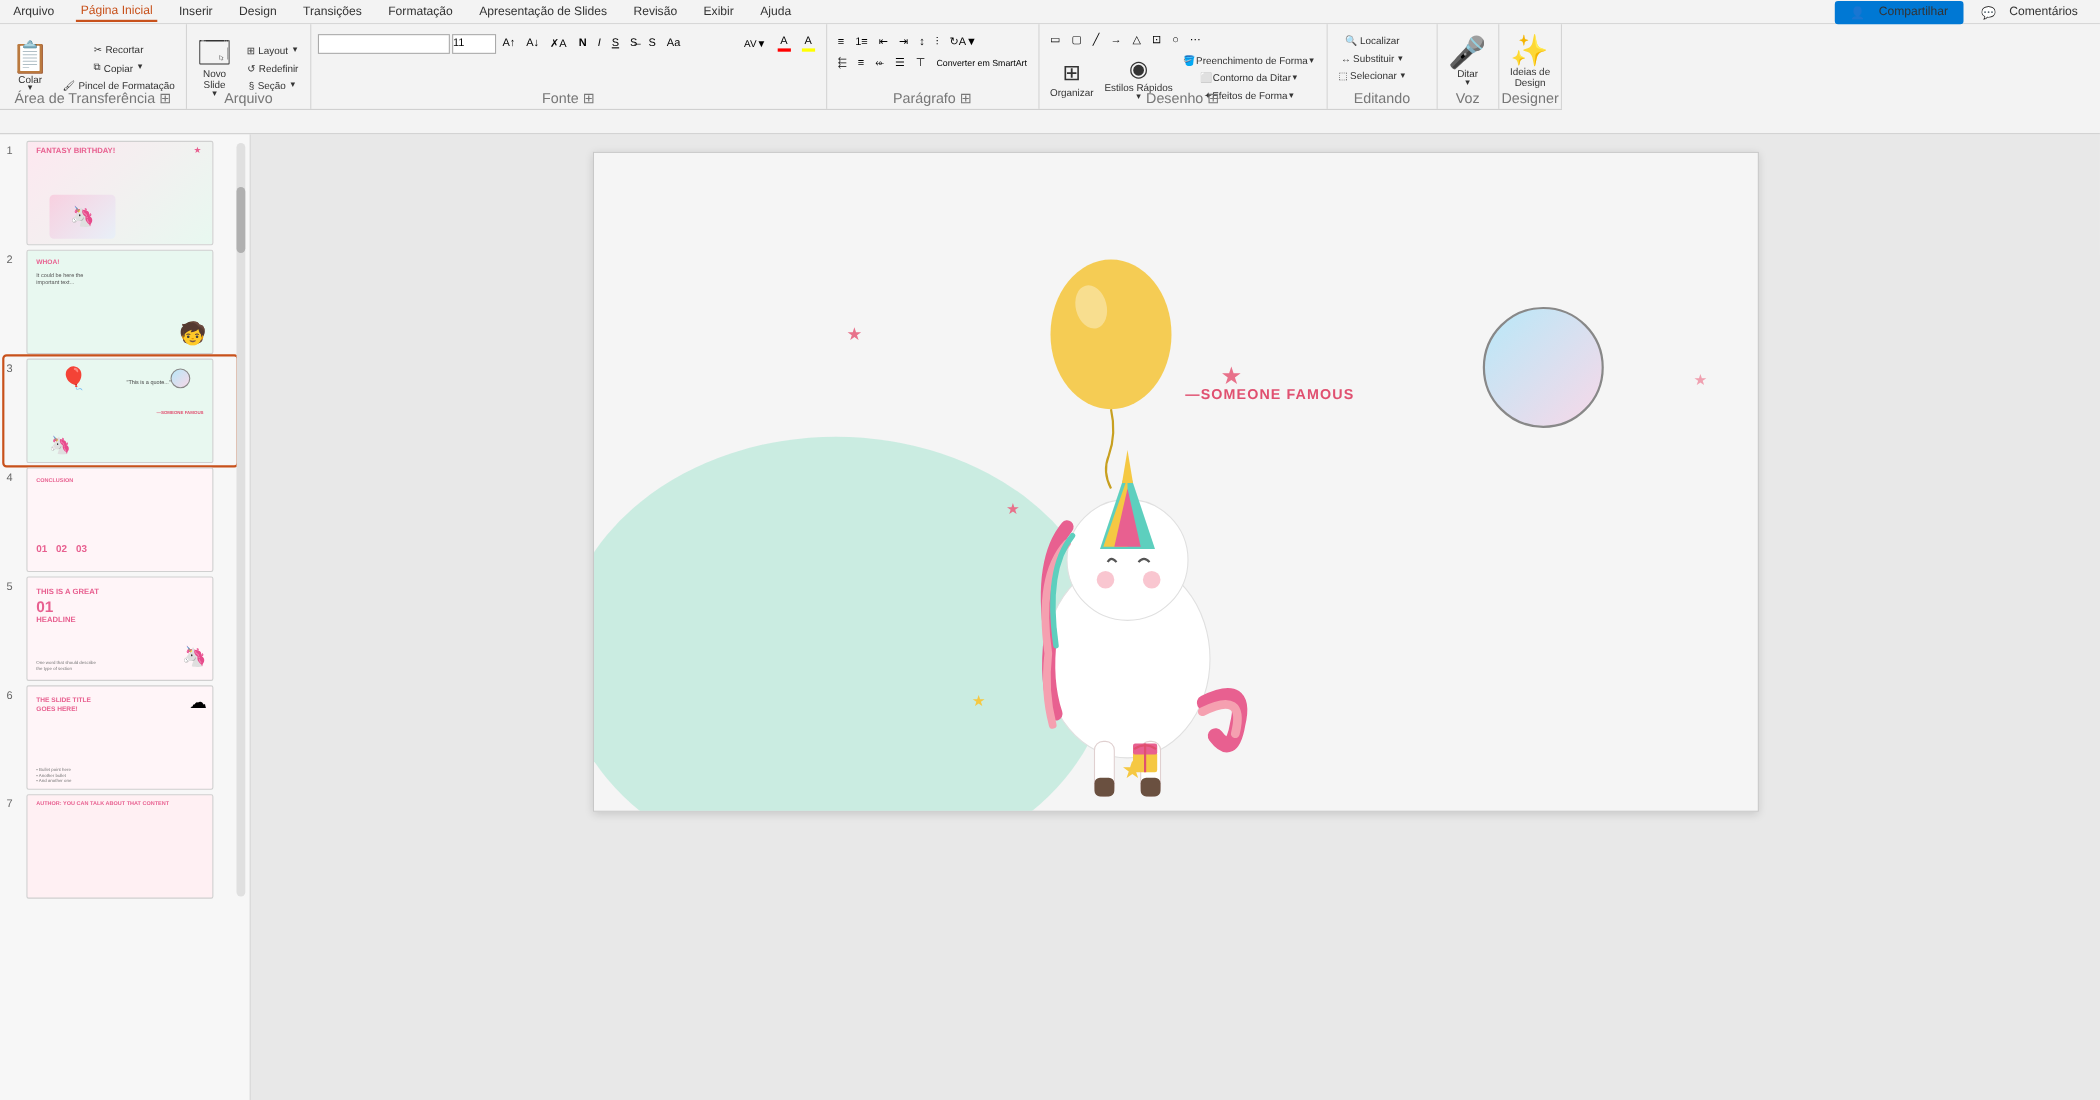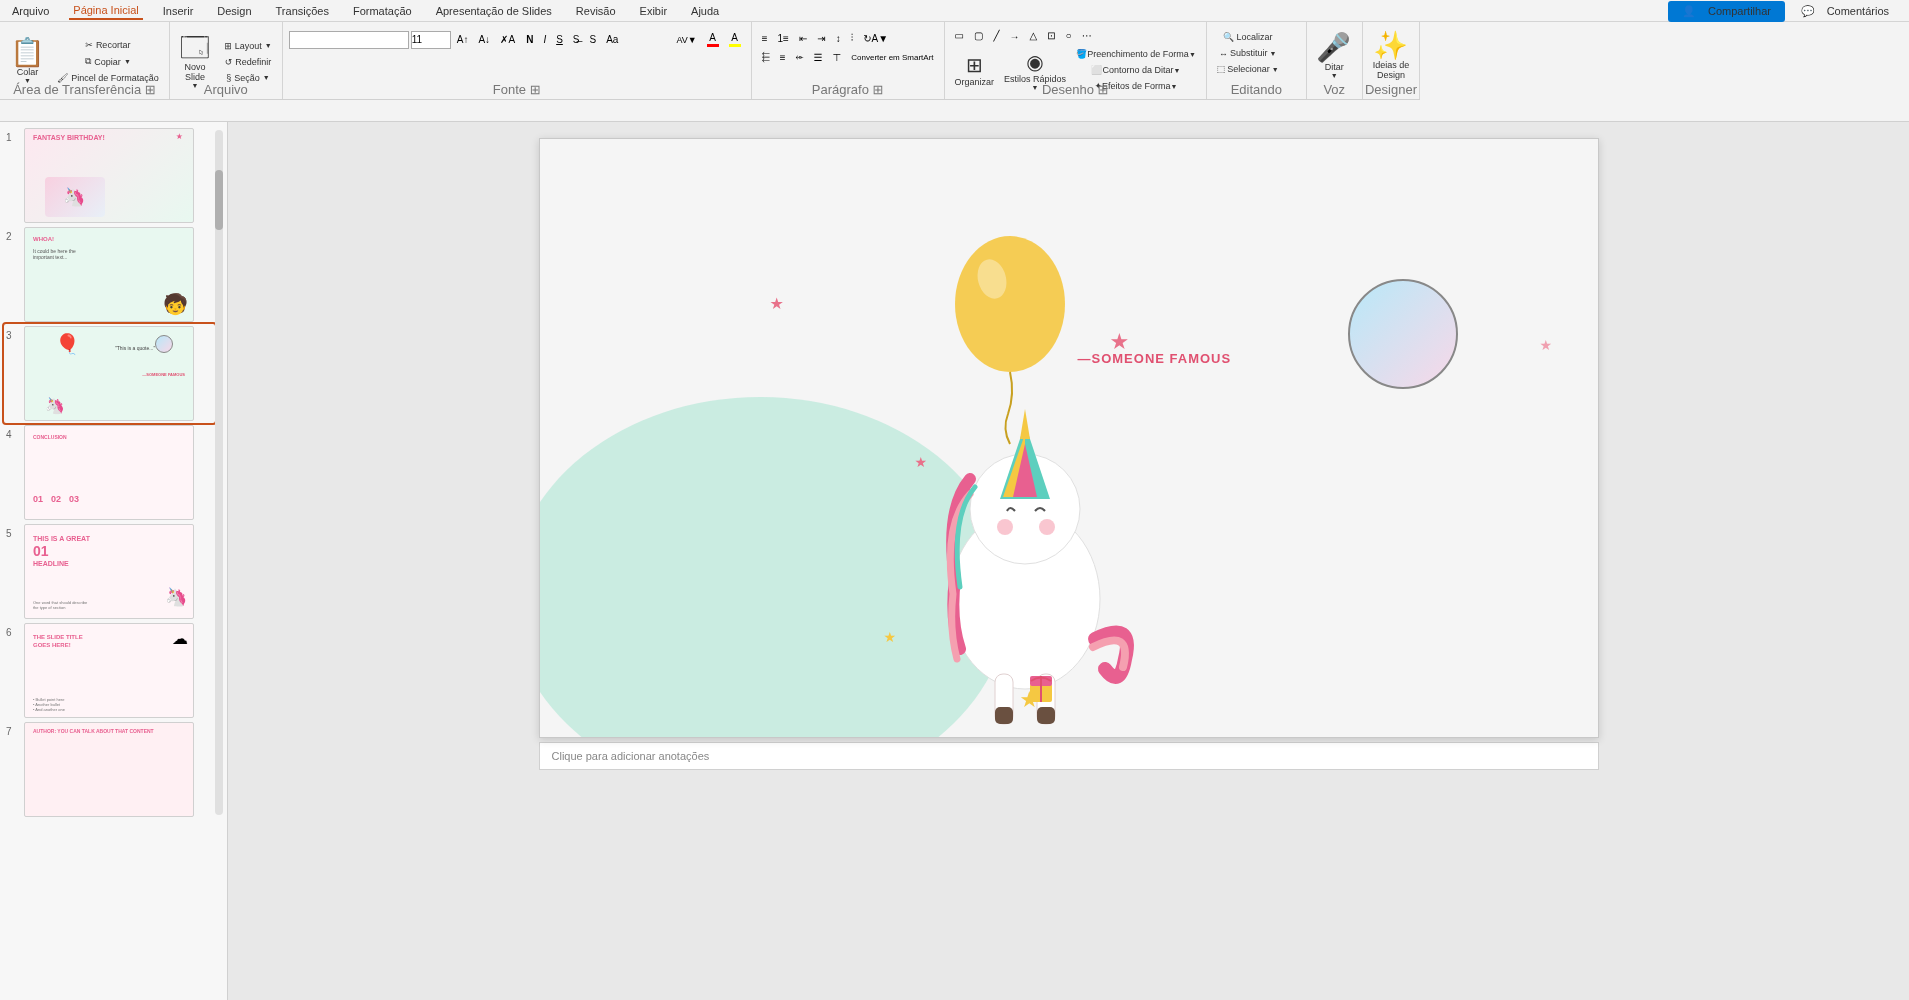--- a/index.html
+++ b/index.html
@@ -461,18 +461,15 @@
       </svg>
 
       <div class="circle-deco"></div>
 
       <div class="quote-box">
         <p class="quote-author">—SOMEONE FAMOUS</p>
       </div>
 
     </div>
 
-    <div style="width:1060px;height:28px;background:white;border:1px solid #d0d0d0;margin-top:4px;display:flex;align-items:center;padding:0 12px;">
-      <span style="font-size:11px;color:#888;">Clique para adicionar anotações</span>
-    </div>
 
   </div>
 </div>
 
 </body></html>

